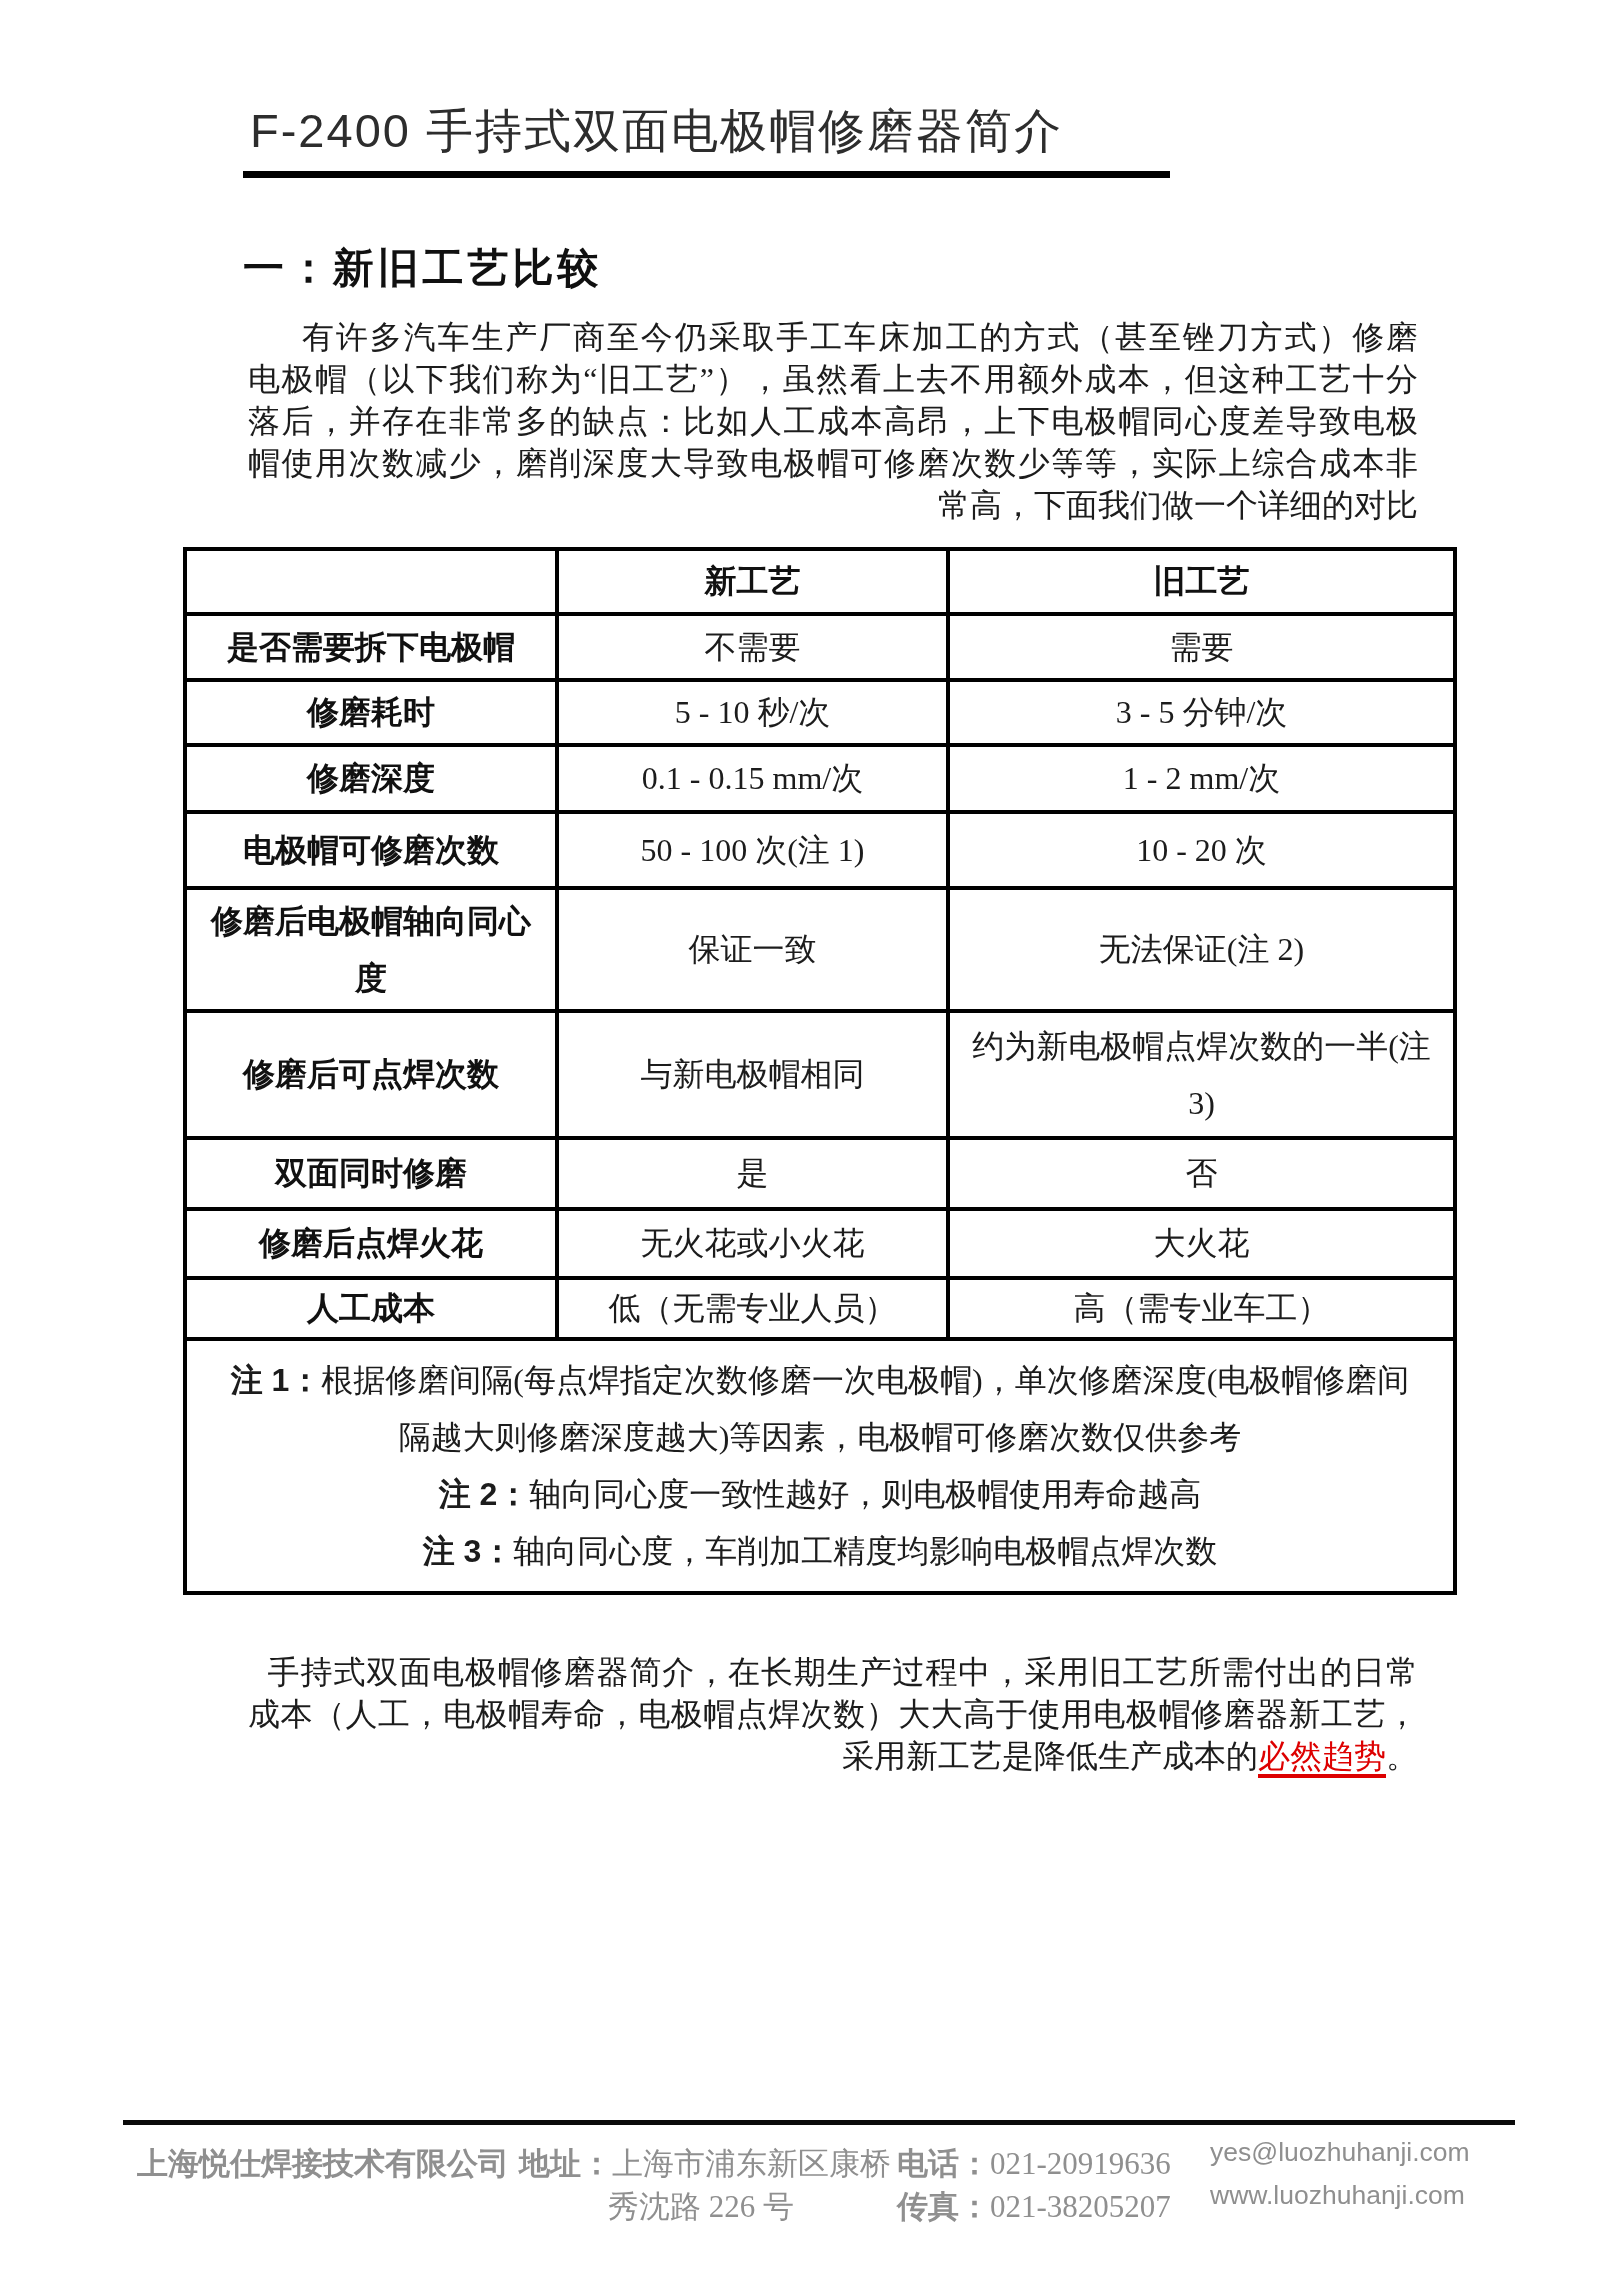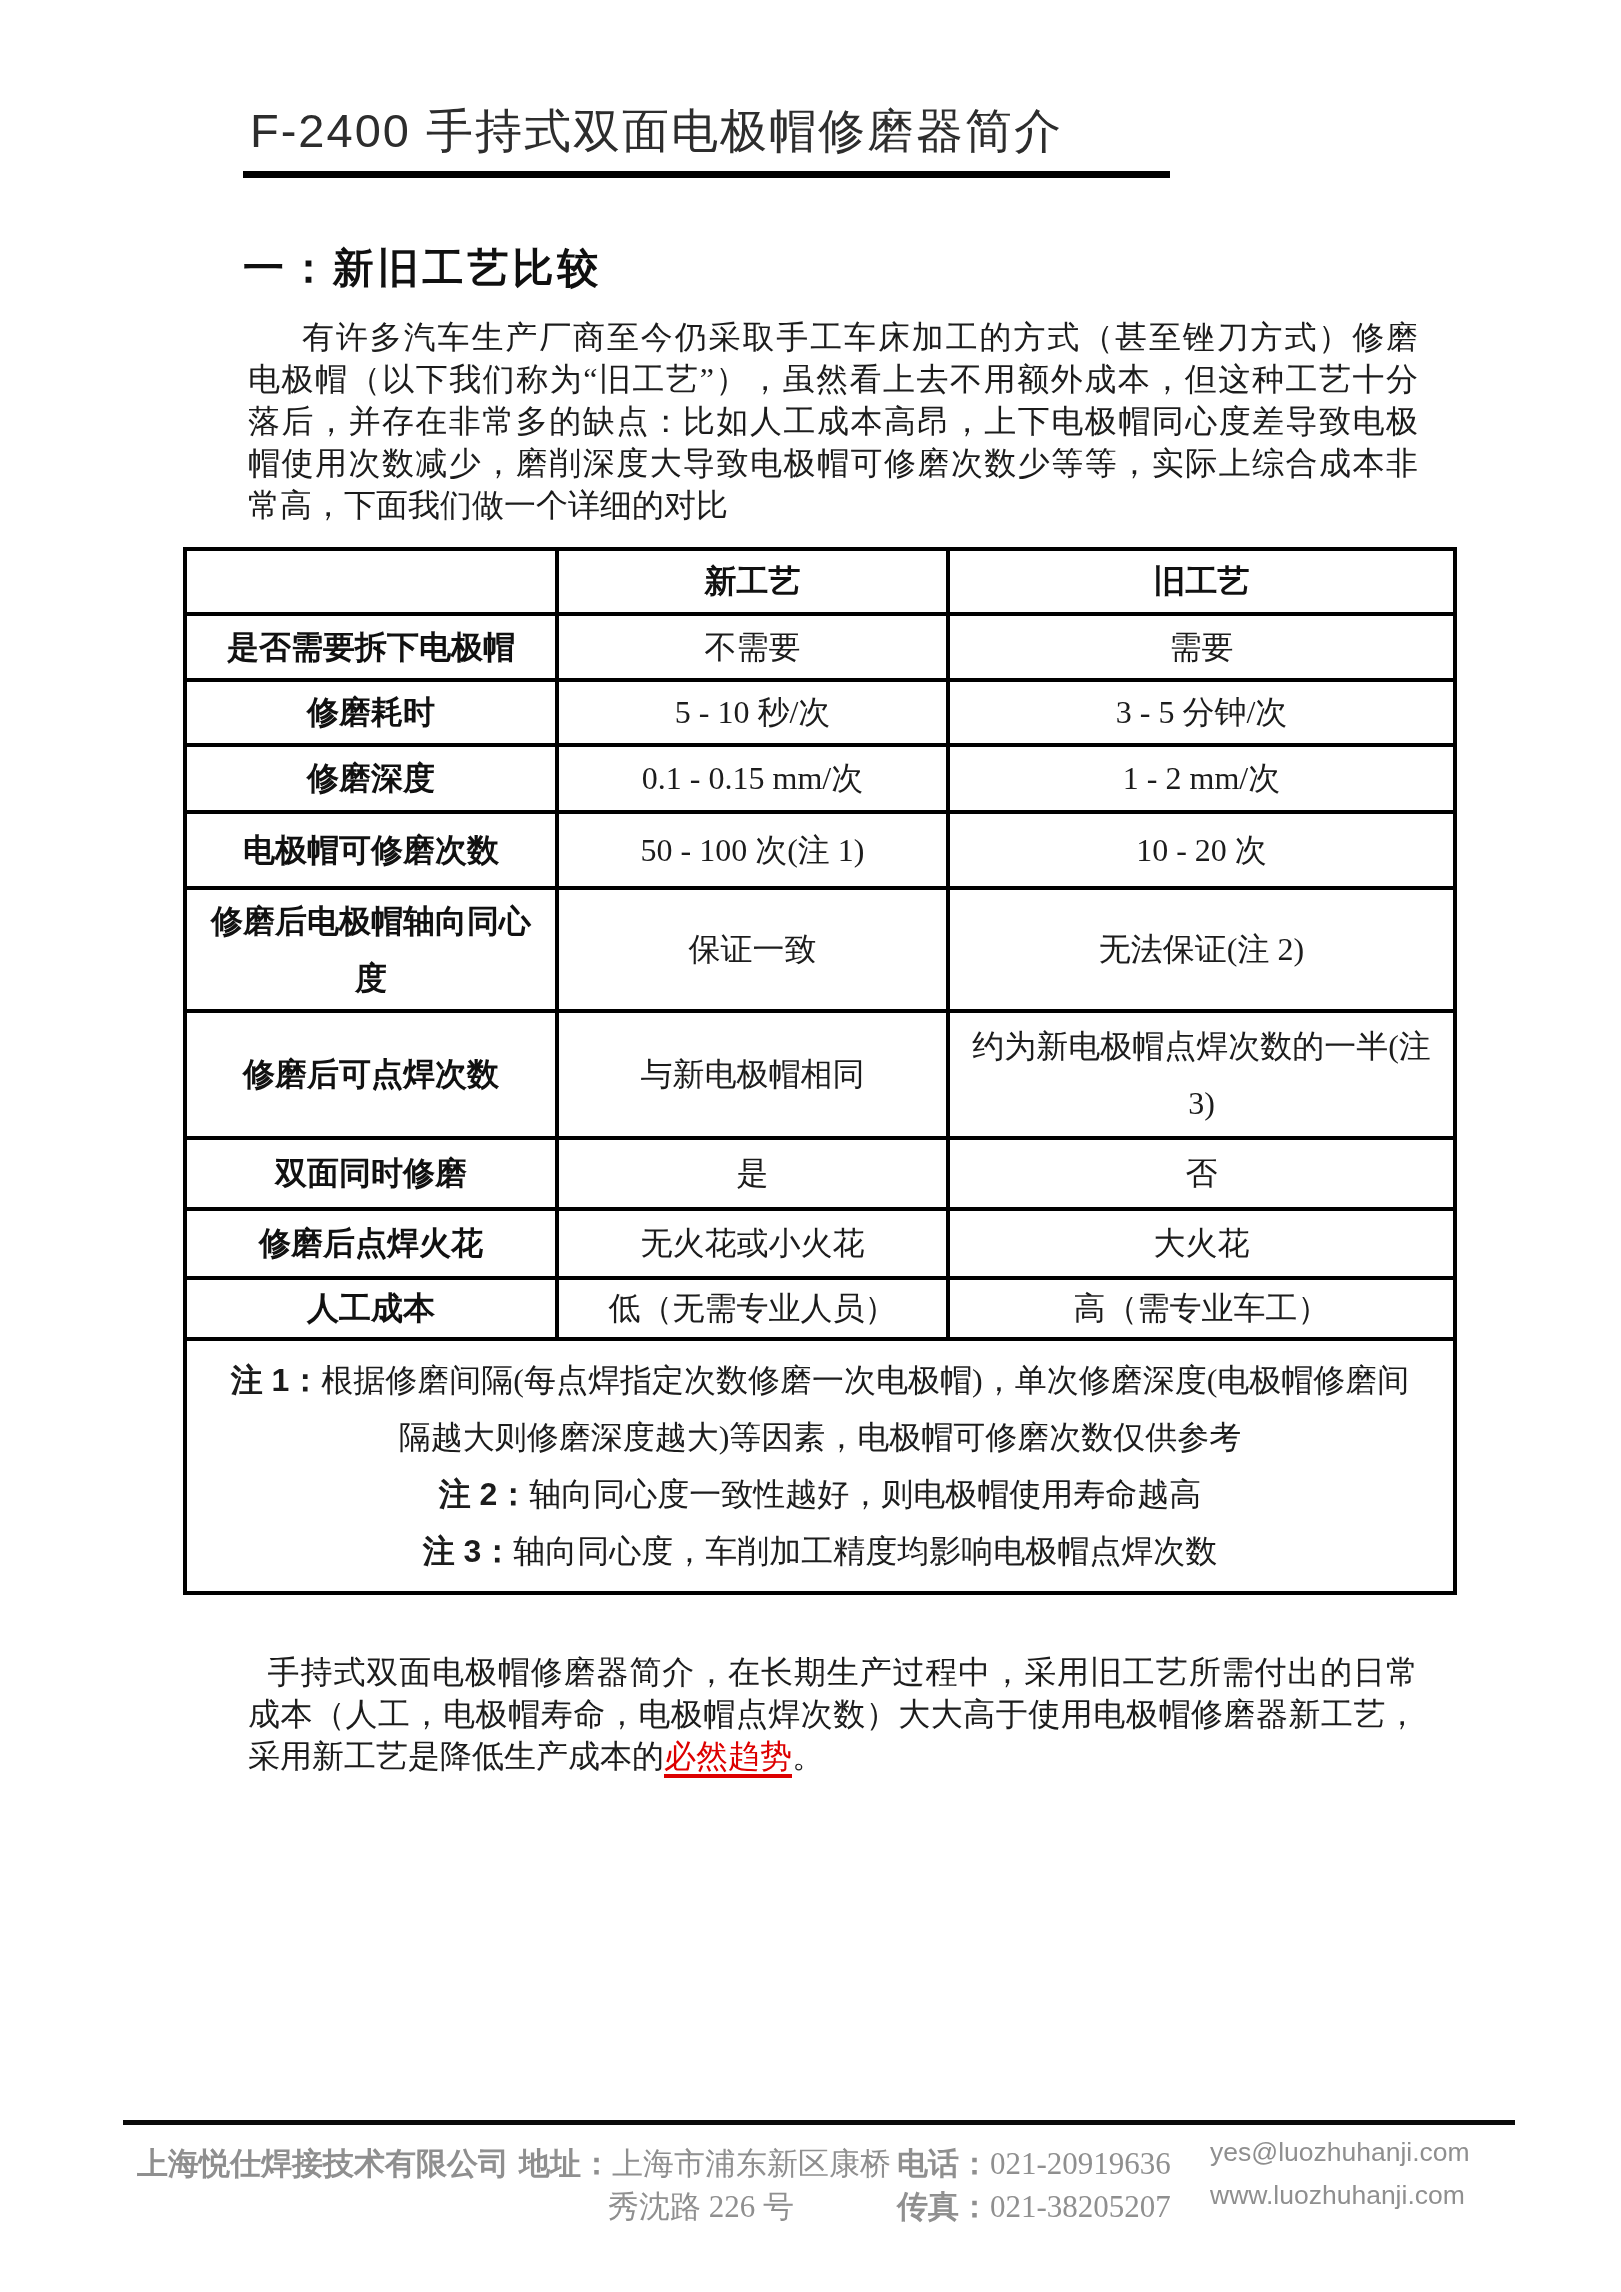--- a/index.html
+++ b/index.html
@@ -17,21 +17,21 @@
   .title-rule { position:absolute; left:243px; top:171px; width:927px; height:6.9px; background:#000; }
   .heading {
     position:absolute; left:243px; top:241px;
     font-family:Liberation Serif, serif;
     font-size:41px; font-weight:700; letter-spacing:3.9px; color:#101010;
     white-space:nowrap;
   }
   .intro { position:absolute; left:248px; top:316px; width:1170px; font-size:32px; line-height:42px; }
   .closing { position:absolute; left:248px; top:1651px; width:1170px; font-size:32px; line-height:42px; }
   .jline { text-align:justify; text-align-last:justify; white-space:nowrap; overflow:hidden; }
-  .lastline { text-align:left; white-space:nowrap; }
+  .lastline { text-align:right; white-space:nowrap; }
   .indent2 { padding-left:54px; }
   .indent1 { padding-left:19.6px; }
   .hl {
     color:#dd0000; font-weight:400;
     text-decoration:underline; text-decoration-color:#dd0000;
     text-decoration-thickness:3.9px; text-underline-offset:6.9px;
   }
   table.cmp {
     position:absolute; left:183px; top:547px; width:1270px; height:1048px;
     border-collapse:collapse; table-layout:fixed;

